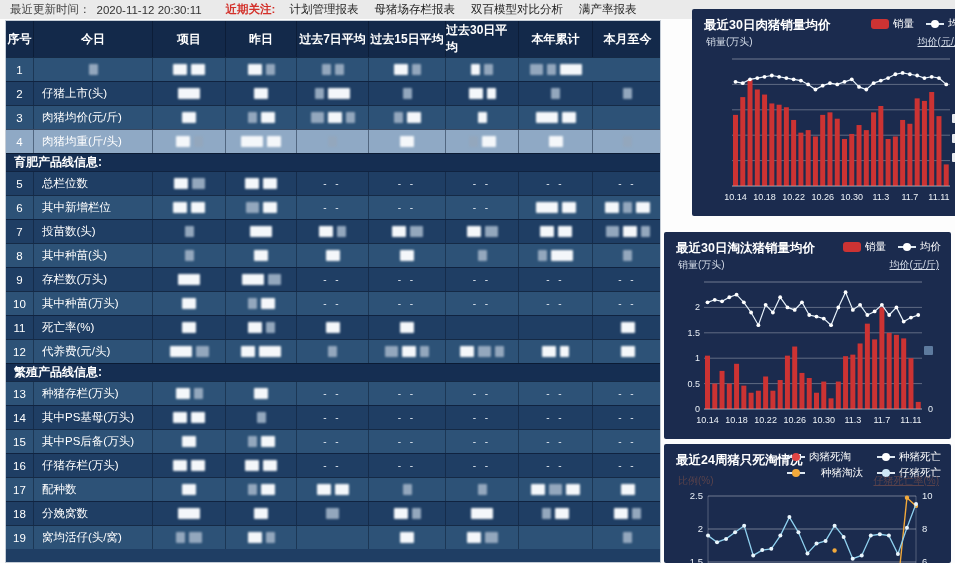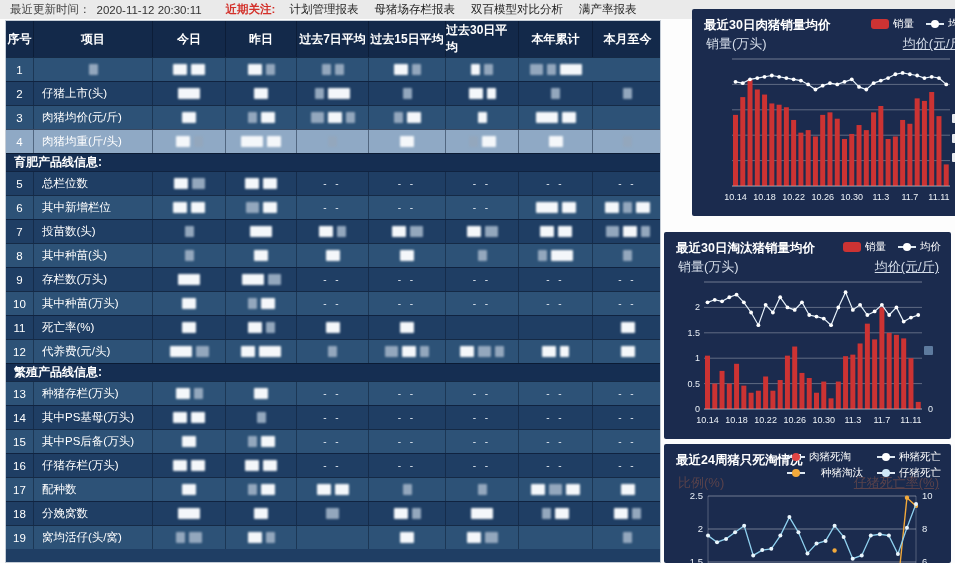--- a/index.html
+++ b/index.html
@@ -48,21 +48,21 @@
   #card2 { top:232px; height:207px; }
   #card3 { top:444px; height:119px; }
   .card .title { position:absolute; left:12px; top:8px; font-size:12.5px; font-weight:bold; }
   .legend { position:absolute; right:10px; top:8px; display:flex; gap:12px;
     font-size:10.5px; align-items:center; }
   .legend .item { display:flex; align-items:center; gap:4px; }
   .sw-bar { width:18px; height:10px; border-radius:3px; background:#cc3333; }
   .sw-line { width:18px; height:2px; position:relative; }
   .sw-line i { position:absolute; left:5px; top:-3px; width:8px; height:8px;
     border-radius:50%; }
-  .axlbl { position:absolute; top:26px; font-size:13px; color:#d6deea; }
+  .axlbl { position:absolute; top:26px; font-size:10px; color:#d6deea; }
   .axlbl.l { left:14px; } .axlbl.r { right:12px;text-decoration:underline; }
   .axlbl.dim { color:#6e4a4a; opacity:.75; filter:blur(.6px); }
   svg text { font-family:"Liberation Sans", sans-serif; }
   .legend3 { position:absolute; right:10px; top:6px; display:grid;
     grid-template-columns:auto auto; gap:2px 14px; font-size:10.5px; }
 </style>
 </head>
 <body>
 
 <div class="topbar">
@@ -73,22 +73,22 @@
       <span>计划管理报表</span>
       <span>母猪场存栏报表</span>
       <span>双百模型对比分析</span>
       <span>满产率报表</span>
     </span>
 </div>
 
 <div class="table-wrap">
   <div class="thead" id="thead">
       <div>序号</div>
+      <div>今日</div>
       <div>项目</div>
-      <div>今日</div>
       <div>昨日</div>
       <div>过去7日平均</div>
       <div>过去15日平均</div>
       <div>过去30日平均</div>
       <div>本年累计</div>
       <div>本月至今</div>
     </div>
   <div id="tbody">
       <div class="drow light">
         <div>1</div>

